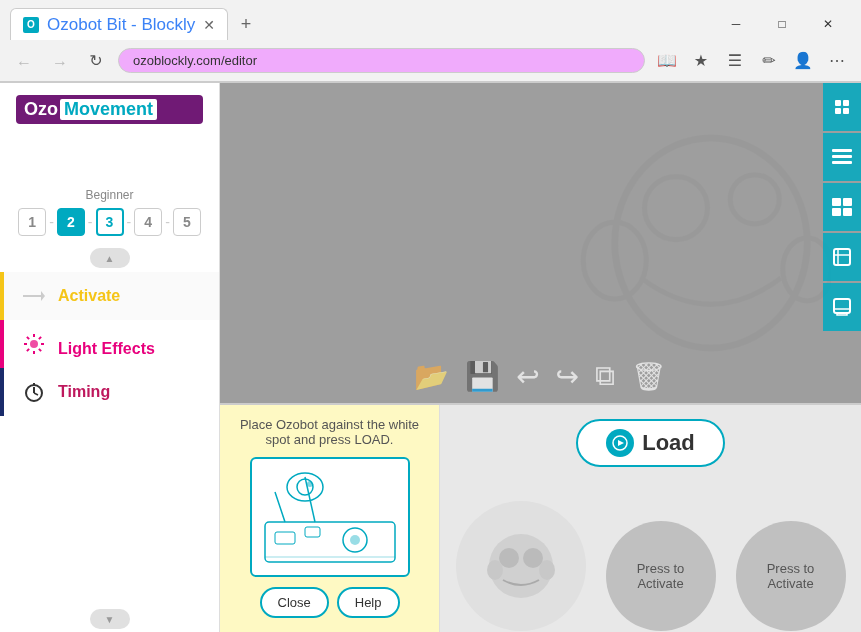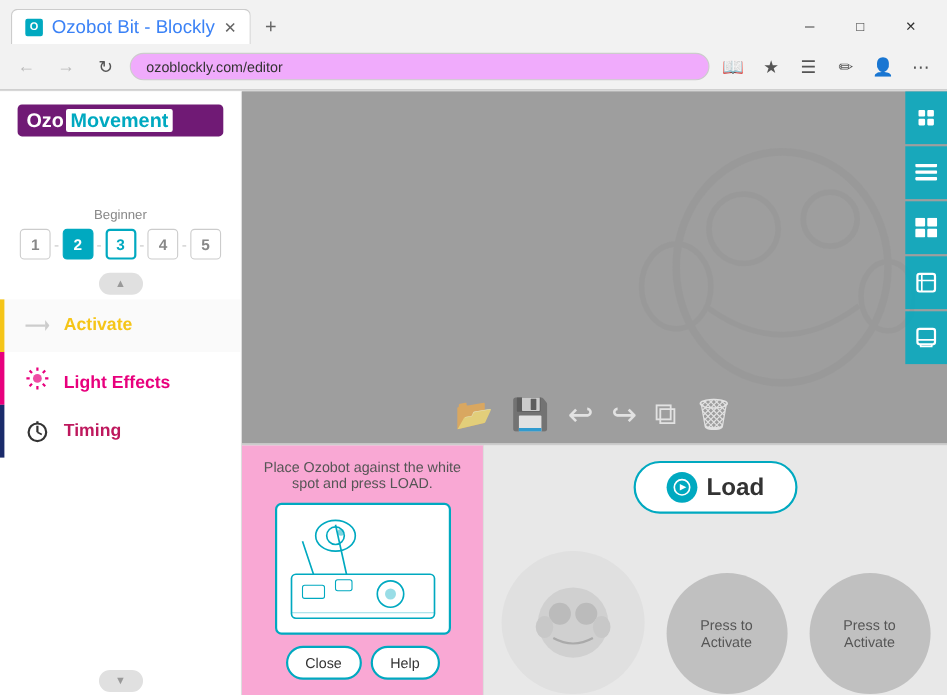--- a/index.html
+++ b/index.html
@@ -59,21 +59,21 @@
     
     .main-area { flex: 1; display: flex; flex-direction: column; }
     .canvas-area { flex: 1; background: #9e9e9e; position: relative; overflow: hidden; display: flex; align-items: center; justify-content: center; }
     .canvas-toolbar { position: absolute; bottom: 10px; left: 50%; transform: translateX(-50%); display: flex; gap: 16px; align-items: center; }
     .canvas-tool { font-size: 28px; color: rgba(255,255,255,0.7); cursor: pointer; }
     .right-panel { position: absolute; right: 0; top: 0; display: flex; flex-direction: column; gap: 2px; }
     .right-panel-btn { width: 38px; height: 48px; background: rgba(0,169,192,0.85); display: flex; align-items: center; justify-content: center; font-size: 18px; color: white; cursor: pointer; }
 
     
     .bottom-panel { height: 230px; display: flex; border-top: 2px solid #ccc; background: #f0f0f0; }
-    .bottom-left { width: 220px; background: #f9a8d4; border-right: 1px solid #ddd; display: flex; flex-direction: column; align-items: center; padding: 12px; }
+    .bottom-left { width: 220px; background: #fef9c3; border-right: 1px solid #ddd; display: flex; flex-direction: column; align-items: center; padding: 12px; }
     .bottom-left-text { font-size: 13px; color: #555; text-align: center; margin-bottom: 10px; }
     .bottom-left-text strong { font-weight: normal; }
     .ozobot-image { width: 160px; height: 120px; border: 2px solid #00a9c0; border-radius: 6px; background: #fff; display: flex; align-items: center; justify-content: center; overflow: hidden; margin-bottom: 10px; }
     .bottom-left-buttons { display: flex; gap: 8px; }
     .bottom-btn { padding: 6px 16px; border: 2px solid #00a9c0; background: #fff; color: #333; font-size: 13px; border-radius: 16px; cursor: pointer; }
 
     .bottom-right { flex: 1; display: flex; flex-direction: column; align-items: center; padding: 14px; background: #e8e8e8; }
     .load-button { display: flex; align-items: center; gap: 8px; background: #fff; border: 2px solid #00a9c0; border-radius: 24px; padding: 8px 28px; font-size: 22px; font-weight: bold; color: #333; cursor: pointer; margin-bottom: 14px; }
     .load-icon { width: 28px; height: 28px; background: #00a9c0; border-radius: 50%; display: flex; align-items: center; justify-content: center; color: white; font-size: 16px; }
     .progress-bar-container { width: 300px; height: 8px; background: #ccc; border-radius: 4px; overflow: hidden; margin-bottom: 20px; }

